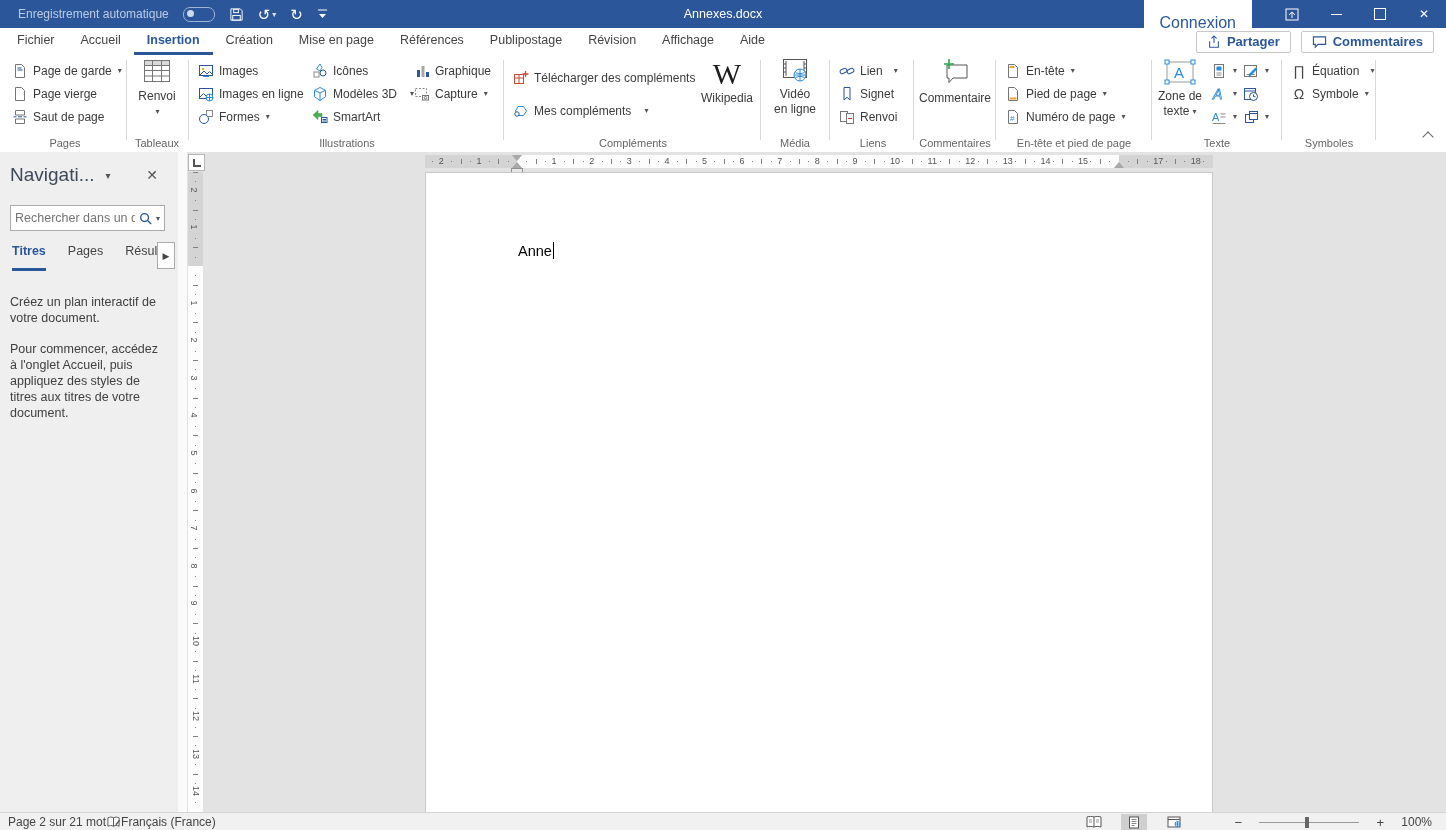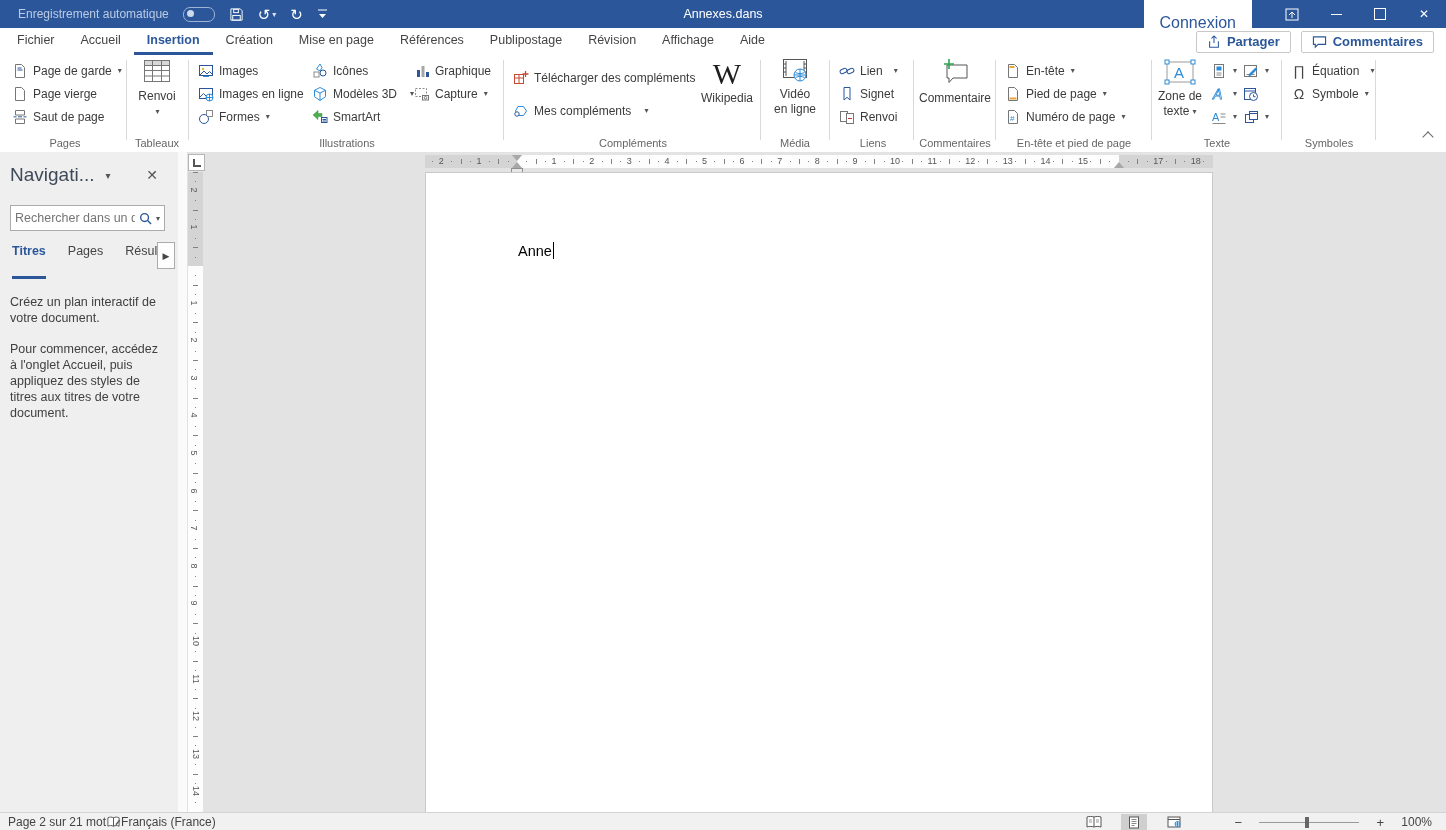--- a/index.html
+++ b/index.html
@@ -44,21 +44,21 @@
   .glyph-ic{font-size:14px;color:#444;width:16px;text-align:center;}
   
   .navpane{position:absolute;left:0;top:152px;width:178px;height:660px;background:#f0efef;}
   .nav-title{position:absolute;left:10px;top:12px;font-size:19px;color:#3e4a59;display:flex;align-items:center;gap:10px;}
   .nav-title .dd{font-size:10px;color:#555;}
   .nav-close{position:absolute;right:14px;top:14px;color:#555;font-size:14px;background:none;border:none;}
   .nav-search{position:absolute;left:10px;top:53px;width:153px;height:24px;background:#fff;border:1px solid #ababab;display:flex;align-items:center;}
   .nav-search input{flex:1;min-width:0;border:none;outline:none;font-size:12.5px;color:#555;padding:0 4px;background:transparent;font-family:inherit;}
   .nav-search .mag{flex:0 0 auto;display:flex;align-items:center;gap:3px;padding-right:4px;}
   #nav-tabs{position:absolute;left:12px;top:92px;display:flex;gap:22px;}
-  .ntab{font-size:12.5px;color:#444;padding-bottom:18px;border-bottom:3px solid transparent;white-space:nowrap;}
+  .ntab{font-size:12.5px;color:#444;padding-bottom:10px;border-bottom:3px solid transparent;white-space:nowrap;}
   .ntab.active{color:#2b579a;font-weight:700;border-bottom:3px solid #2b579a;}
   .ntab-more{position:absolute;left:157px;top:90px;width:18px;height:27px;background:#fdfdfd;border:1px solid #ababab;color:#444;font-size:9px;display:flex;align-items:center;justify-content:center;}
   #nav-paras{position:absolute;left:10px;top:142px;width:152px;}
   #nav-paras p{margin:0 0 15px 0;font-size:12.5px;line-height:16px;color:#404040;}
   .nav-gutter{position:absolute;left:178px;top:152px;width:9px;height:660px;background:#fafafa;}
   
   .docarea{position:absolute;left:187px;top:152px;width:1259px;height:660px;background:#e3e3e3;}
   .tabsel{position:absolute;left:1px;top:2px;width:15px;height:15px;background:#fff;border:1px solid #b5b5b5;display:flex;align-items:center;justify-content:center;}
   .tabsel .lmark{width:6px;height:6px;border-left:2px solid #555;border-bottom:2px solid #555;}
   .hr{position:absolute;left:238px;top:3px;width:788px;height:13px;background:#fdfdfd;overflow:visible;}
@@ -112,21 +112,21 @@
       <button class="tb-ic">
           <span>↻</span>
         </button>
       <button class="tb-ic">
         <svg width="11" height="12" viewBox="0 0 11 12">
             <path d="M1 2h9" stroke="#fff"></path>
             <path d="M2 6l3.5 4L9 6z" fill="#fff"></path>
           </svg>
       </button>
     </div>
-    <div class="doc-title">Annexes.dans</div>
+    <div class="doc-title">Annexes.docx</div>
     <div class="tb-right">
       <button class="connexion">Connexion</button>
       <button class="winbtn">
         <svg width="14" height="13" viewBox="0 0 14 13">
             <rect x="1" y="1" width="12" height="11" fill="none" stroke="#fff"></rect>
             <path d="M4 7l3-3 3 3M7 4v6" stroke="#fff" fill="none"></path>
           </svg>
       </button>
       <button class="winbtn">
           <span class="minline"></span>

